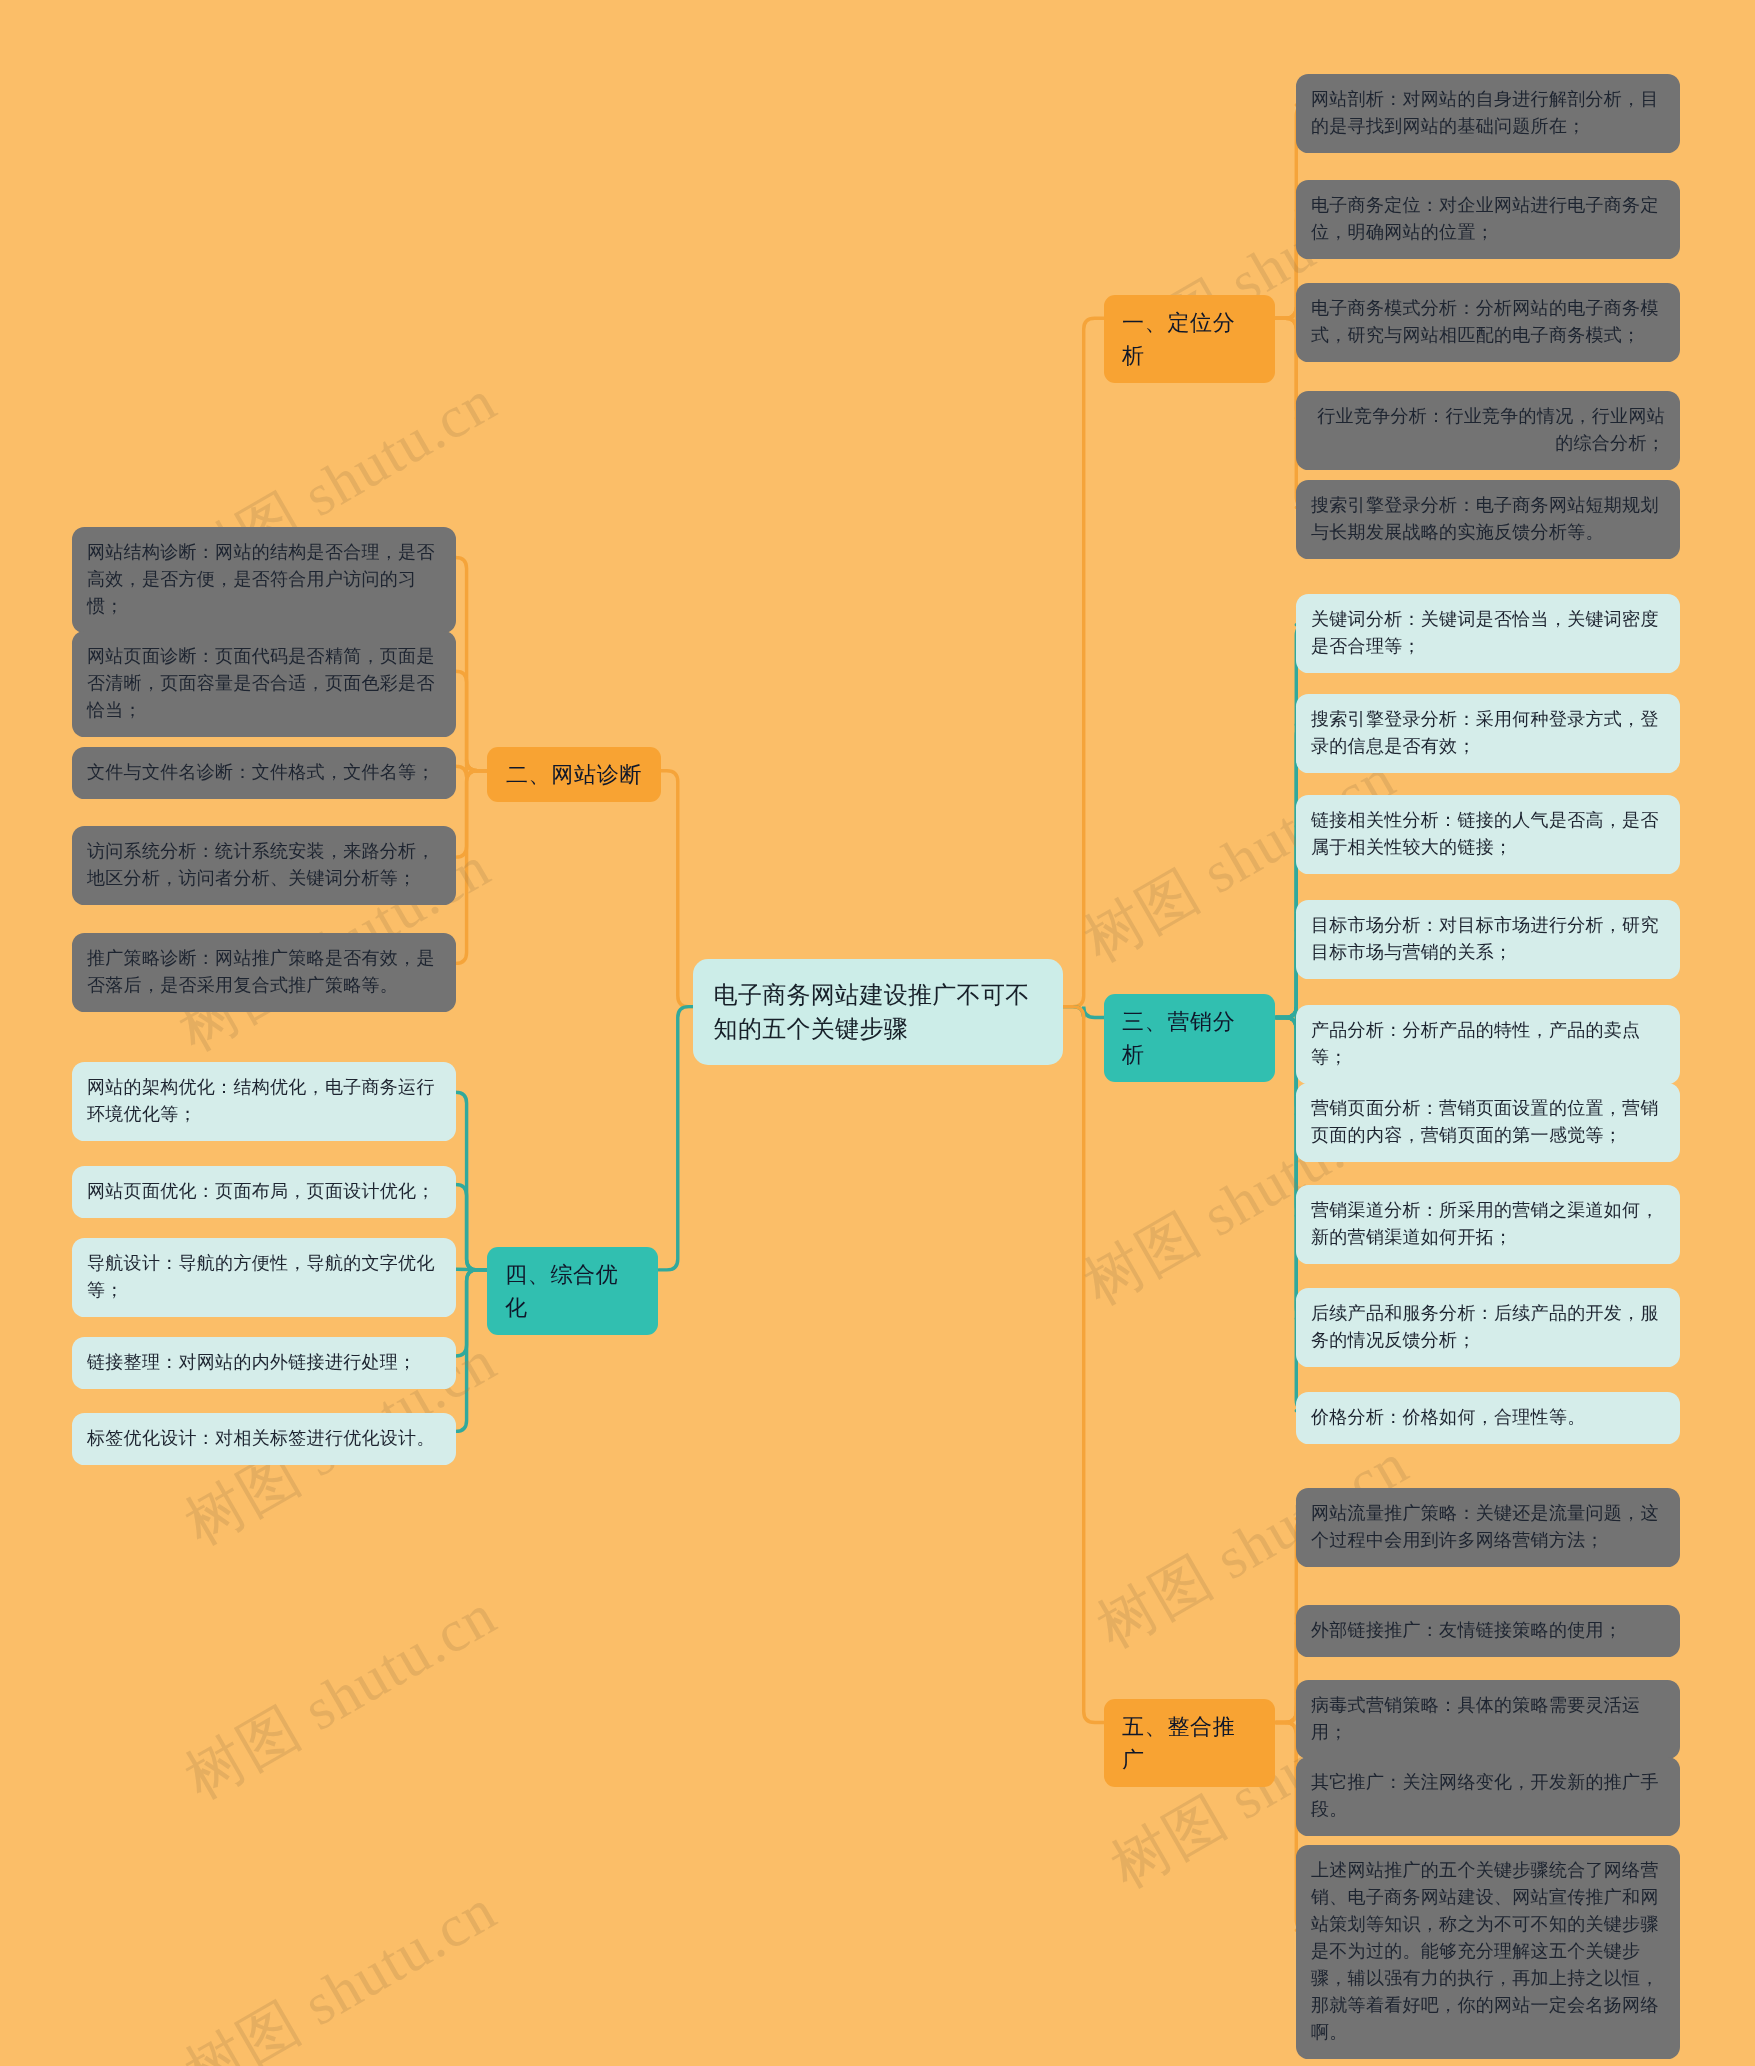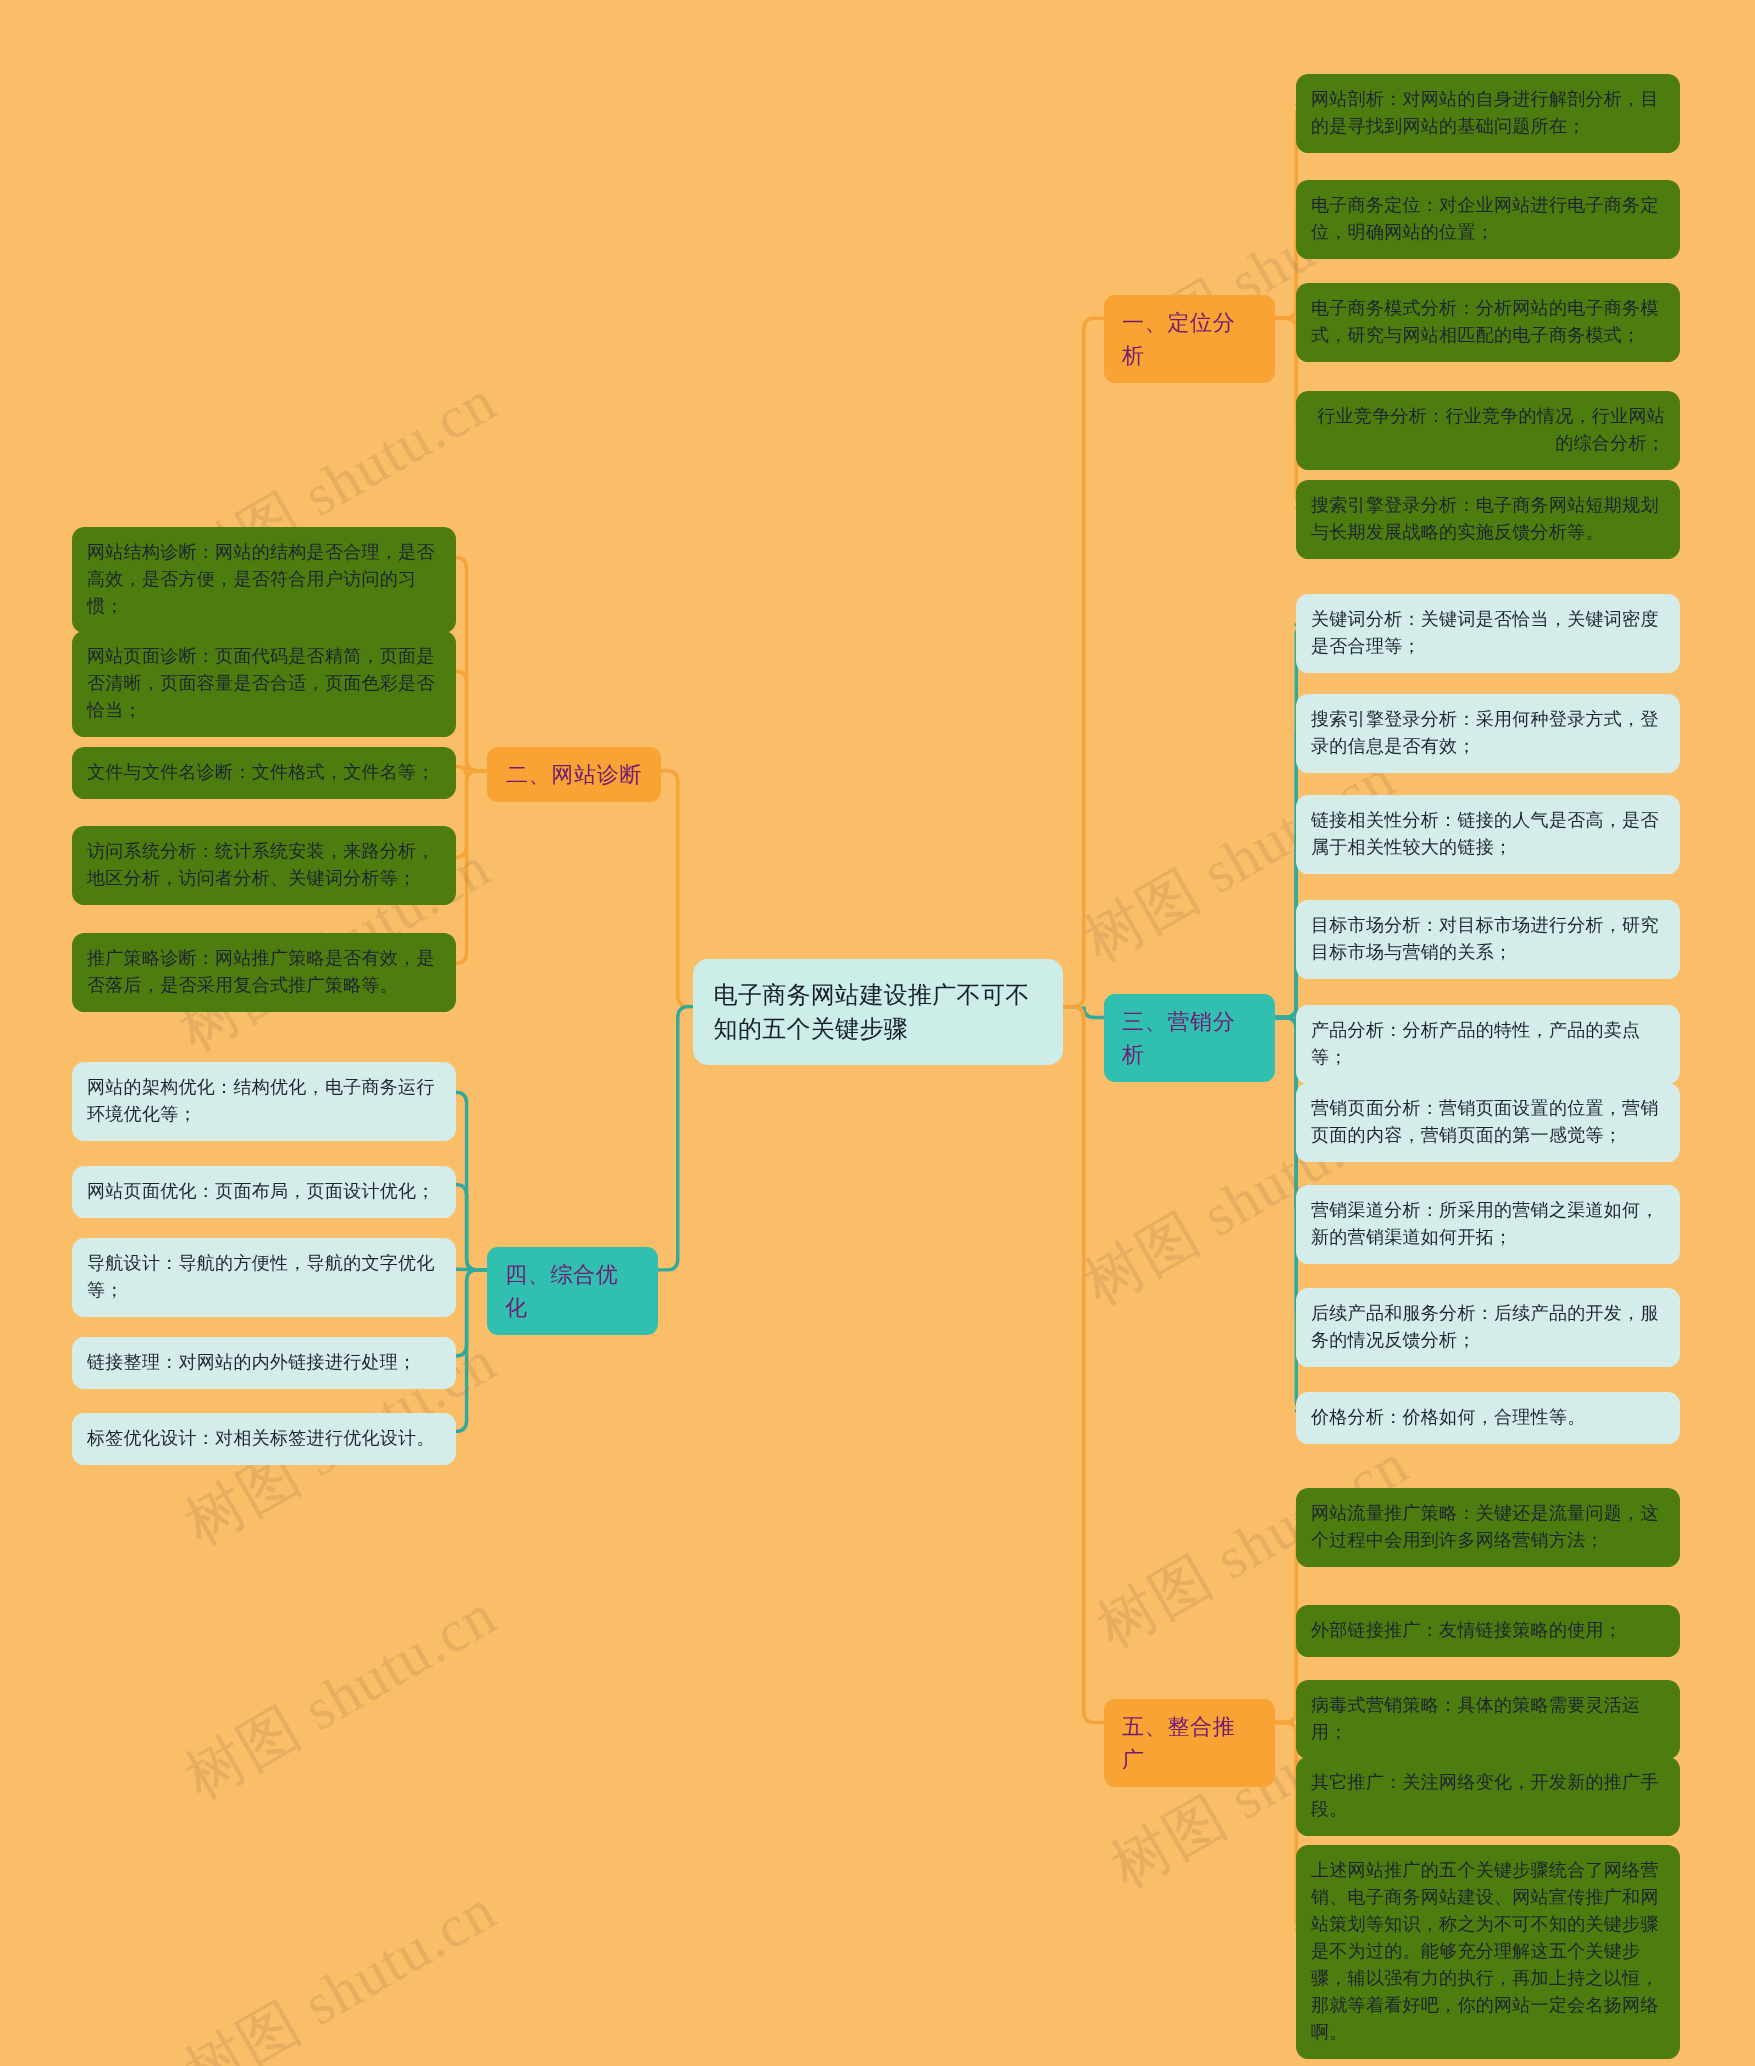--- a/index.html
+++ b/index.html
@@ -61,27 +61,27 @@
     text-align: left;
     padding: 19px 20.6px;
     color: #172029;
   }
 
   .branch {
     border-radius: 11px;
     font-size: 22px;
     padding: 11px 18px;
     justify-content: center;
-    color: #701a75;
+    color: #0f172a;
     letter-spacing: 0.7px;
   }
   .branch.orange { background: #F8A333; }
   .branch.teal   { background: #31BFB0; }
 
-  .leaf.cream { background: #4d7c0f; }
+  .leaf.cream { background: #737373; }
   .leaf.mint  { background: #D5EDEA; }
 </style>
 </head>
 <body>
 
 <div id="stage">
 
   <svg id="wires" viewBox="0 0 2560 3013" xmlns="http://www.w3.org/2000/svg">
       <path d="M 1550 1468 L 1564 1468 Q 1580 1468 1580 1452 L 1580 480 Q 1580 464 1596 464 L 1610 464" fill="none" stroke="#F5A43A" stroke-width="5" stroke-linecap="round"></path>
       <path d="M 1860 464 L 1874 464 Q 1890 464 1890 448 L 1890 169 Q 1890 153 1906 153 L 1890 153" fill="none" stroke="#F5A43A" stroke-width="5" stroke-linecap="round"></path>

